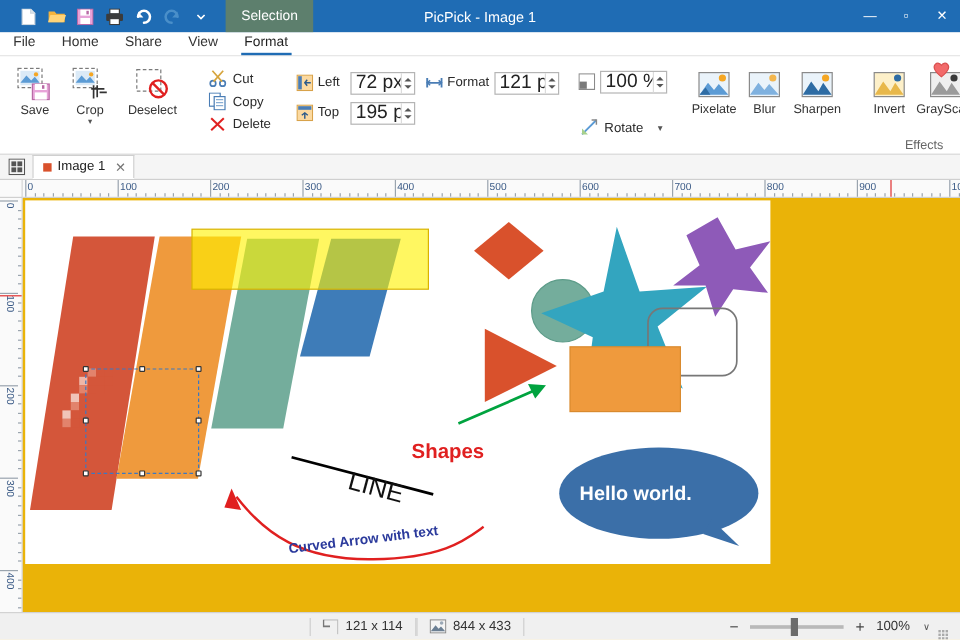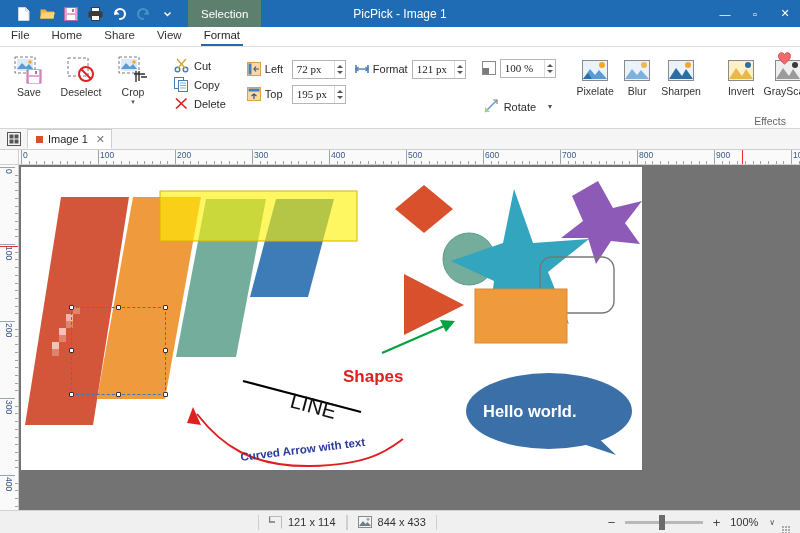--- a/index.html
+++ b/index.html
@@ -72,22 +72,22 @@
     cursor: pointer; border-radius: 2px; font-size: 11px; color: #2a2a2a; white-space: nowrap;
   }
 
   .field-row { display: flex; align-items: center; gap: 4px; height: 22px; margin-bottom: 3px; }
   .field-label { font-size: 11px; color: #2a2a2a; min-width: 23px; }
   .spin {
     display: flex; align-items: center; border: 1px solid #b5b5b5; background: #fff;
     height: 19px; width: 54px; position: relative;
   }
   .spin input {
-    border: 0; outline: 0; width: 100%; height: 17px; font-size: 11px; padding-left: 4px;
-    font-family: Liberation Serif, serif; color: #222; background: transparent;
+    border: 0; outline: 0; width: 100%; height: 17px; font-size: 16px; padding-left: 4px;
+    font-family: Liberation Sans, sans-serif; color: #222; background: transparent;
   }
   .spin .arrows {
     width: 13px; height: 17px; display: flex; flex-direction: column;
     align-items: center; justify-content: center; gap: 3px; cursor: pointer;
     border-left: 1px solid #dcdcdc;
   }
   .spin .arrows .up, .spin .arrows .dn { width: 0; height: 0; border-left: 3px solid transparent; border-right: 3px solid transparent; }
   .spin .arrows .up { border-bottom: 3px solid #555; }
   .spin .arrows .dn { border-top: 3px solid #555; }
 
@@ -114,21 +114,21 @@
   .doc-tab .sq { width: 7px; height: 7px; background: #d9512c; }
   .doc-tab .x { color: #777; font-size: 11px; margin-left: 3px; }
 
   
   .workspace { flex: 1 1 auto; display: flex; flex-direction: column; position: relative; background: #fff; }
   .ruler-row { display: flex; flex: 0 0 15px; }
   .corner { width: 19px; height: 15px; background: #fafafa; border-right: 1px solid #d0d0d0; border-bottom: 1px solid #d0d0d0; }
   .hruler { flex: 1; height: 15px; background: #fafafa; border-bottom: 1px solid #d0d0d0; position: relative; overflow: hidden; }
   .vruler { width: 19px; background: #fafafa; border-right: 1px solid #d0d0d0; position: relative; overflow: hidden; }
   .body-row { flex: 1 1 auto; display: flex; min-height: 0; }
-  .canvas-area { flex: 1 1 auto; background: #737373; position: relative; overflow: hidden; }
+  .canvas-area { flex: 1 1 auto; background: #eab308; position: relative; overflow: hidden; }
   .canvas {
     position: absolute; left: 2px; top: 2px; width: 621px; height: 303px; background: #fff;
   }
   .tick { position: absolute; background: #9aa4ae; }
   .tick.major { width: 1px; height: 15px; top: 0; }
   .tick.minor { width: 1px; height: 3px; bottom: 0; }
   .tick-lbl { position: absolute; top: 0px; font-size: 8.5px; color: #3a5a86; padding-left: 2px; line-height: 10px; }
   .vtick.major { height: 1px; width: 15px; left: 0; background: #9aa4ae; position: absolute; }
   .vtick.minor { height: 1px; width: 3px; right: 0; background: #9aa4ae; position: absolute; }
   .vtick-lbl { position: absolute; font-size: 8.5px; color: #3a5a86; writing-mode: vertical-rl; line-height: 10px; }
@@ -239,38 +239,38 @@
             <rect x="3" y="3" width="16" height="12" fill="#dbeaf7"></rect>
             <path d="M3 13 L8 7 L12 11 L15 8 L19 13 Z" fill="#5b9bd5"></path>
             <circle cx="16" cy="6" r="1.8" fill="#f5a623"></circle>
             <rect x="13" y="14" width="14" height="13" fill="#e7a3d8" stroke="#b86aa6"></rect>
             <rect x="15" y="14" width="10" height="5" fill="#fff"></rect>
             <rect x="15" y="21" width="10" height="6" fill="#fff"></rect>
             <rect x="21" y="15" width="2" height="3" fill="#b86aa6"></rect>
           </svg>
           <span class="lbl">Save</span>
         </div>
-        <div class="big-btn" style="width:58px">
-          <svg width="30" height="28" viewBox="0 0 30 28">
-            <rect x="2" y="2" width="20" height="18" fill="none" stroke="#7a7a7a" stroke-width="1" stroke-dasharray="3,2"></rect>
-            <circle cx="20" cy="18" r="7" fill="none" stroke="#e02020" stroke-width="2"></circle>
-            <line x1="15" y1="13" x2="25" y2="23" stroke="#e02020" stroke-width="2"></line>
-          </svg>
-          <span class="lbl">Deselect</span>
-        </div>
         <div class="big-btn">
           <svg width="30" height="28" viewBox="0 0 30 28">
             <rect x="1" y="1" width="20" height="16" fill="none" stroke="#7a7a7a" stroke-width="1" stroke-dasharray="3,2"></rect>
             <rect x="3" y="3" width="16" height="12" fill="#dbeaf7"></rect>
             <path d="M3 13 L8 7 L12 11 L15 8 L19 13 Z" fill="#5b9bd5"></path>
             <circle cx="16" cy="6" r="1.8" fill="#f5a623"></circle>
             <path d="M18 15 L18 26 M23 21 L29 21 M16 18 L27 18 M21 15 L21 25" stroke="#333" stroke-width="1.4" fill="none"></path>
           </svg>
           <span class="lbl">Crop</span>
           <span class="caret">▾</span>
+        </div>
+        <div class="big-btn" style="width:58px">
+          <svg width="30" height="28" viewBox="0 0 30 28">
+            <rect x="2" y="2" width="20" height="18" fill="none" stroke="#7a7a7a" stroke-width="1" stroke-dasharray="3,2"></rect>
+            <circle cx="20" cy="18" r="7" fill="none" stroke="#e02020" stroke-width="2"></circle>
+            <line x1="15" y1="13" x2="25" y2="23" stroke="#e02020" stroke-width="2"></line>
+          </svg>
+          <span class="lbl">Deselect</span>
         </div>
       </div>
     </div>
 
     <div class="rsep"></div>
 
     <div class="rgroup">
       <div class="rgroup-body" style="flex-direction:column; padding-top:6px;">
         <div class="small-btn">
           <svg width="15" height="15" viewBox="0 0 15 15">

